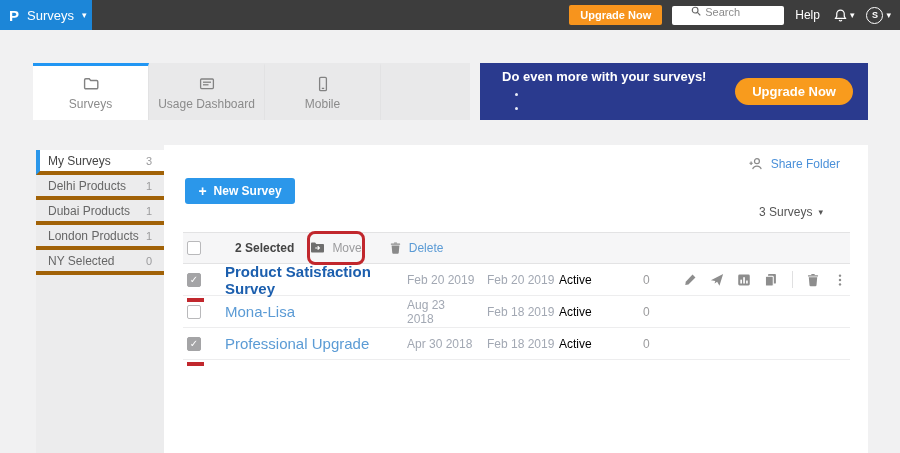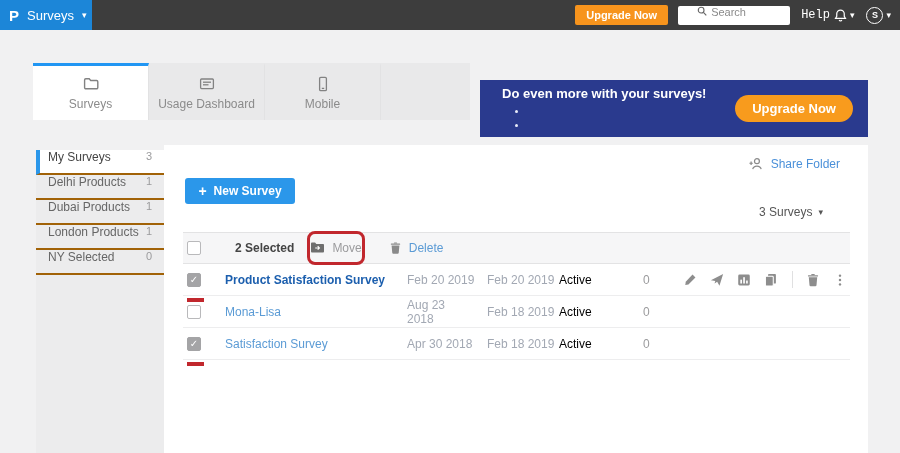--- a/index.html
+++ b/index.html
@@ -14,44 +14,44 @@
   .logo-letter { color:#fff; font-weight:bold; font-size:15px; }
   .app-menu-label { color:#fff; font-size:13px; }
   .caret { font-size:9px; line-height:1; }
   .logo-block .caret { color:#fff; }
   .topbar-spacer { flex:1; }
   .upgrade-now-top { background:#f7941d; color:#fff; font-weight:bold; font-size:11px; padding:4px 11px; border-radius:2px; margin-right:10px; cursor:pointer; }
   .search-box { width:112px; height:19px; background:#fff; border-radius:2px; display:flex; align-items:flex-start; padding:0 19px; gap:4px; margin-right:11px; }
   .search-box svg { width:10px; height:10px; stroke:#666; }
   .search-box input { border:none; outline:none; width:100%; font-size:11px; font-family:"Liberation Sans",sans-serif; color:#444; background:transparent; }
   .search-box input::placeholder { color:#8a8a8a; }
-  .help-link { color:#fff; font-size:12px; margin-right:3px; cursor:pointer;font-family:Liberation Mono, monospace; }
+  .help-link { color:#fff; font-size:12px; margin-right:13px; cursor:pointer; }
   .bell-wrap { display:flex; align-items:center; gap:2px; margin-right:12px; color:#fff; cursor:pointer; }
   .bell-wrap svg { width:15px; height:15px; stroke:#fff; }
   .avatar-wrap { display:flex; align-items:center; gap:3px; margin-right:9px; color:#fff; cursor:pointer; }
   .avatar-circle { width:17px; height:17px; border:1.5px solid #fff; border-radius:50%; display:flex; align-items:center; justify-content:center; font-size:9px; font-weight:bold; color:#fff; }
 
   
   .tabs-card { position:absolute; left:33px; top:63px; width:437px; height:57px; background:#e9e9ea; display:flex; }
   .tab { width:116px; display:flex; flex-direction:column; align-items:center; justify-content:center; gap:5px; border-top:3px solid transparent; border-right:1px solid #e2e2e3; color:#8b8b8b; font-size:12px; cursor:pointer; }
   .tab svg { width:16px; height:16px; stroke:#828282; }
   .tab.active { background:#fff; border-top-color:#2196f3; }
   .tabs-filler { flex:1; }
 
   
-  .banner { position:absolute; left:480px; top:80px; width:388px; height:57px; background:#2a3a8e; display:flex; align-items:center; padding:0 15px 0 22px; color:#fff; }
+  .banner { position:absolute; left:480px; top:63px; width:388px; height:57px; background:#2a3a8e; display:flex; align-items:center; padding:0 15px 0 22px; color:#fff; }
   .banner-text { flex:1; }
   .banner-title { font-weight:bold; font-size:13px; margin-bottom:2px; }
   .banner-bullets { list-style:disc; padding-left:26px; }
   .banner-bullets li { font-size:11px; color:#e8ebf8; line-height:14px; }
   .banner-btn { background:#f89b1d; color:#fff; font-weight:bold; font-size:13px; padding:6px 17px; border-radius:14px; cursor:pointer; white-space:nowrap; }
 
   
   .sidebar { position:absolute; left:36px; top:150px; bottom:0; width:128px; background:#ececed; }
-  .side-item { height:25px; display:flex; align-items:flex-start; padding:0 12px; border-bottom:2px solid #a16207; font-size:12px; color:#666; cursor:pointer; }
+  .side-item { height:25px; display:flex; align-items:center; padding:0 12px; border-bottom:4px solid #a16207; font-size:12px; color:#666; cursor:pointer; }
   .side-item .count { margin-left:auto; font-size:11px; color:#9b9b9d; }
   .side-item.active { background:#fff; border-left:4px solid #2b97ea; padding-left:8px; color:#444; }
 
   
   .main-panel { position:absolute; left:164px; top:145px; right:32px; bottom:0; background:#fff; }
   .share-folder { position:absolute; top:11px; right:28px; display:flex; align-items:center; gap:7px; cursor:pointer; }
   .share-folder svg { width:16px; height:16px; stroke:#8a8a8a; }
   .share-folder-label { font-size:12px; color:#4a90d9; }
   .new-survey-btn { position:absolute; top:33px; left:21px; width:110px; height:26px; background:#2b97ea; border-radius:3px; color:#fff; font-weight:bold; font-size:12px; display:flex; align-items:center; justify-content:center; gap:7px; cursor:pointer; }
   .new-survey-btn .plus { font-size:14px; font-weight:bold; }
@@ -72,21 +72,21 @@
   .delete-wrap { margin-left:27px; display:flex; align-items:center; gap:7px; cursor:pointer; }
   .delete-wrap svg { width:13px; height:14px; fill:#8a8a8a; }
   .delete-label { font-size:12px; color:#5b9bd5; }
 
   .row { height:32px; border-bottom:1px solid #ededee; display:flex; align-items:center; }
   .row .cell-cb { align-items:center; }
   .red-underline { display:none; position:absolute; left:4px; top:25px; width:17px; height:4px; background:#c1272d; }
   .row.annotated .red-underline { display:block; }
   .row.checked .checkbox { background:#a4a4a6; border-color:#a4a4a6; }
   .row.checked .check-glyph { display:block; }
-  .cell-title { flex:1; padding-left:4px; font-size:12px; color:#5b9bd5; cursor:pointer; }
+  .cell-title { flex:1; padding-left:4px; font-size:15px; color:#5b9bd5; cursor:pointer; }
   .row.bold .cell-title { font-weight:bold; color:#1c5fae; }
   .cell-date { width:80px; font-size:12px; color:#a2a8b3; padding-left:12px; }
   .cell-status { width:70px; font-size:12px; color:#000000; padding-left:4px; }
   .cell-resp { width:55px; font-size:12px; color:#9b9b9d; padding-left:18px; }
   .cell-actions { width:170px; display:flex; align-items:center; justify-content:space-between; padding:0 3px; visibility:hidden; color:#8d8d8d; }
   .row.show_actions .cell-actions { visibility:visible; }
   .action-btn { cursor:pointer; display:flex; align-items:center; }
   .action-btn svg { width:14px; height:14px; fill:#8d8d8d; }
   .action-divider { width:1px; height:17px; background:#e0e0e1; }
 </style>
@@ -353,21 +353,21 @@
           </span>
         </div>
       </div>
       <div class="row checked annotated">
         <div class="cell-cb">
           <span class="checkbox">
             <span class="check-glyph">✓</span>
           </span>
           <span class="red-underline"></span>
         </div>
-        <div class="cell-title">Satisfaction Survey</div>
+        <div class="cell-title">Professional Upgrade</div>
         <div class="cell-date">Apr 30 2018</div>
         <div class="cell-date">Feb 18 2019</div>
         <div class="cell-status">Active</div>
         <div class="cell-resp">0</div>
         <div class="cell-actions">
           <span class="action-btn">
             <svg viewBox="0 0 16 16">
               <path d="M10.9 1.8l3.3 3.3-8 8-3.6.6.5-3.7z"></path>
             </svg>
           </span>

